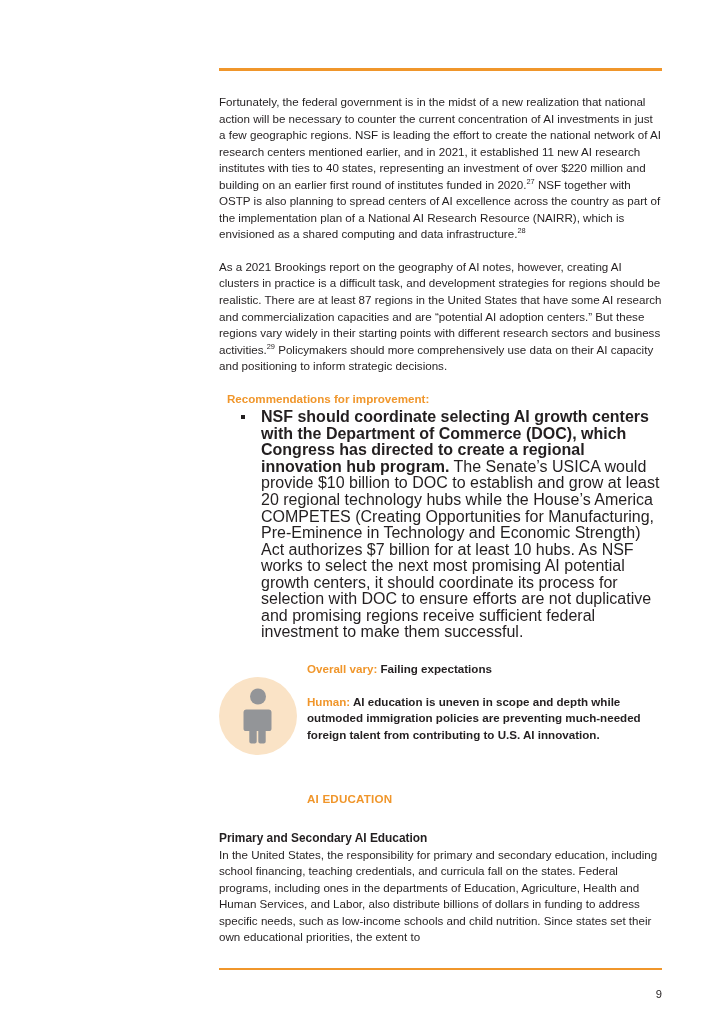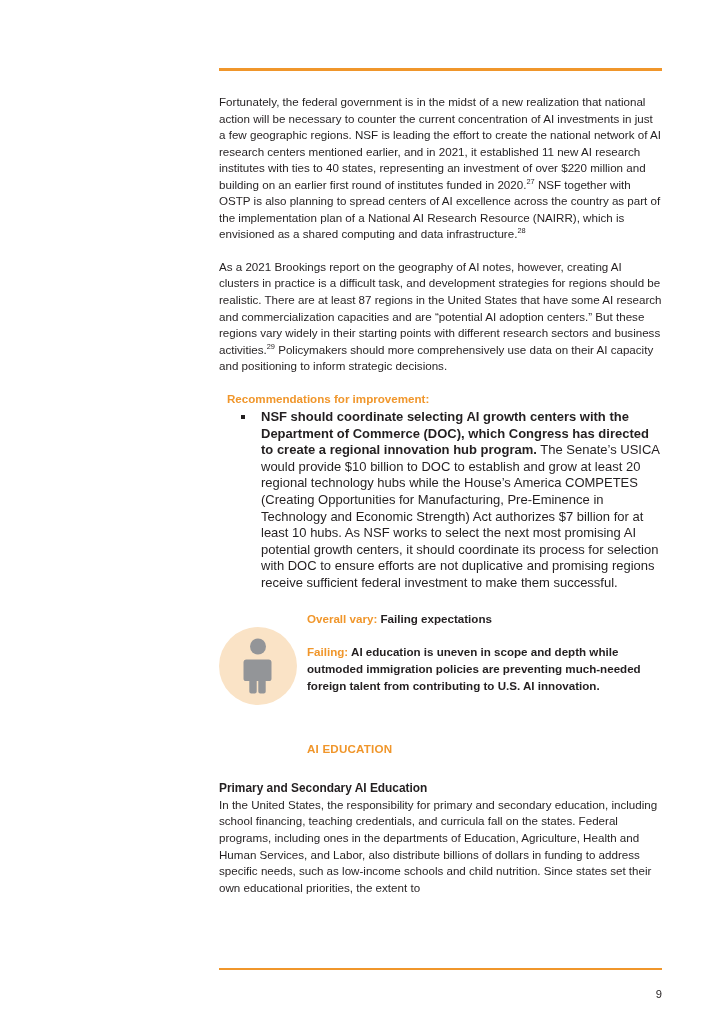--- a/index.html
+++ b/index.html
@@ -58,21 +58,21 @@
     padding-left: 8px;
   }
   ul.rec-list {
     margin: 0 0 18px 0;
     padding: 0;
     list-style: none;
   }
   ul.rec-list li {
     position: relative;
     padding-left: 42px;
-    font-size: 13px;
+    font-size: 16px;
     line-height: 16.55px;
     color: #231f20;
   }
   ul.rec-list li .marker {
     position: absolute;
     left: 22px;
     top: 6px;
     width: 4px;
     height: 4px;
     background: #231f20;
@@ -209,21 +209,21 @@
         <svg width="40" height="56" viewBox="0 0 40 56" xmlns="http://www.w3.org/2000/svg">
           <circle cx="20" cy="8.5" r="8" fill="#939598"></circle>
           <path d="M9.5 21.5 h21 a3 3 0 0 1 3 3 v16 a2.6 2.6 0 0 1 -2.6 2.6 h-3.2 v10.4 a2 2 0 0 1 -2 2 h-3.4 a2 2 0 0 1 -2 -2 v-10.4 h-1.6 v10.4 a2 2 0 0 1 -2 2 h-3.4 a2 2 0 0 1 -2 -2 v-10.4 h-3.2 a2.6 2.6 0 0 1 -2.6 -2.6 v-16 a3 3 0 0 1 3 -3 z" fill="#939598"></path>
         </svg>
       </div>
       <div class="grade-text">
         <div class="grade-line">
           <span class="lbl">Overall vary:</span><span> </span><span class="val">Failing expectations</span>
         </div>
         <div class="reason-line">
-          <span class="lbl">Failing:</span><span> </span><span class="val">AI education is uneven in scope and depth while outmoded immigration policies are preventing much-needed foreign talent from contributing to U.S. AI innovation.</span>
+          <span class="lbl">Human:</span><span> </span><span class="val">AI education is uneven in scope and depth while outmoded immigration policies are preventing much-needed foreign talent from contributing to U.S. AI innovation.</span>
         </div>
       </div>
     </div>
 
     <div class="subsection-title">AI EDUCATION</div>
 
     <h3 class="minor-heading">Primary and Secondary AI Education</h3>
 
     <p class="body" style="margin-top:0">In the United States, the responsibility for primary and secondary education, including school financing, teaching credentials, and curricula fall on the states. Federal programs, including ones in the departments of Education, Agriculture, Health and Human Services, and Labor, also distribute billions of dollars in funding to address specific needs, such as low-income schools and child nutrition. Since states set their own educational priorities, the extent to</p>
 

